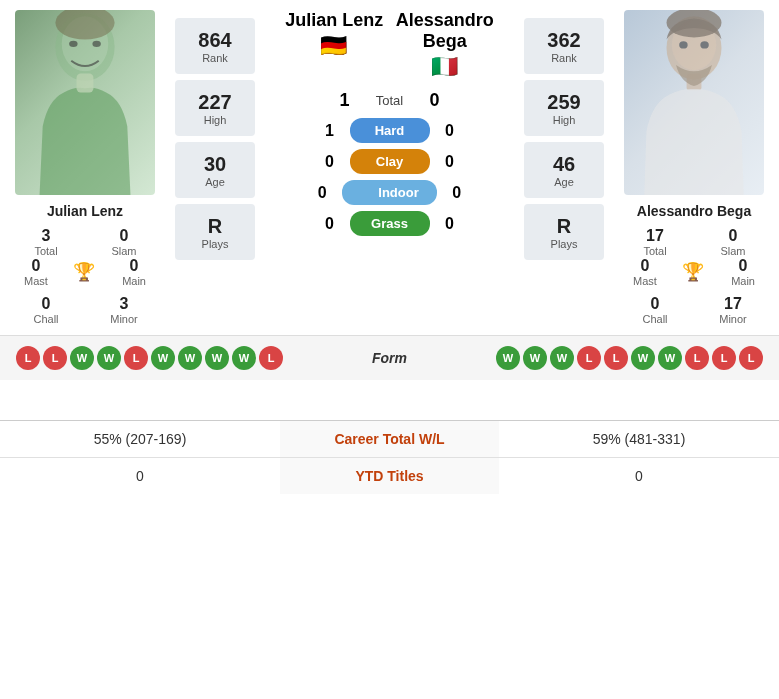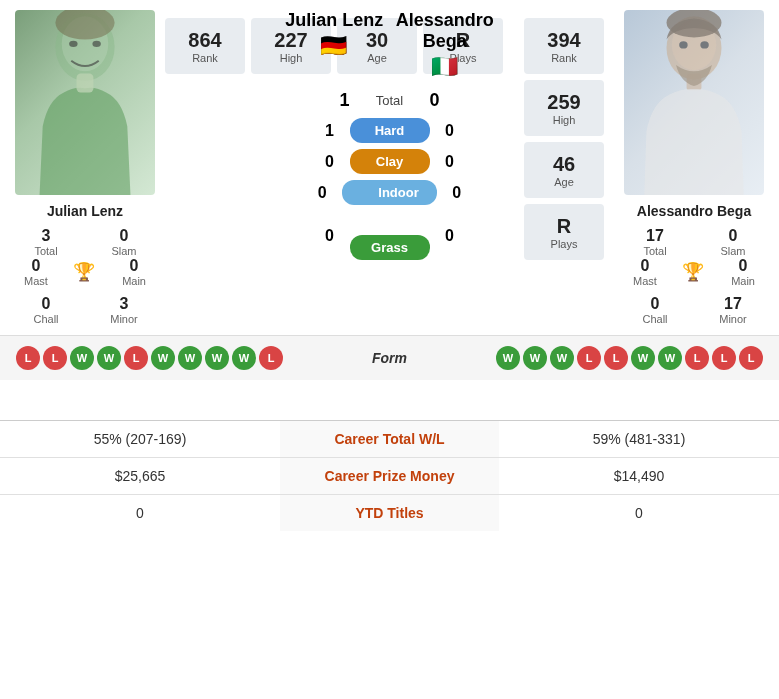--- a/index.html
+++ b/index.html
@@ -102,21 +102,21 @@
       font-size: 13px;
       font-weight: 600;
       min-width: 80px;
       text-align: center;
       cursor: pointer;
     }
 
     .btn-hard { background: #4a90d9; }
     .btn-clay { background: #d4820a; }
     .btn-indoor { background: #6ab0e0; padding-left: 36px; }
-    .btn-grass { background: #3a9c3a; margin-top: 24px; }
+    .btn-grass { background: #3a9c3a; }
 
     .info-box {
       background: #e8ecf0;
       border-radius: 4px;
       padding: 10px 14px;
       text-align: center;
       min-width: 80px;
     }
 
     .info-box-val {
@@ -282,21 +282,21 @@
           <span class="stat-value">0</span>
           <span class="stat-label">Chall</span>
         </div>
         <div class="stat-cell">
           <span class="stat-value">3</span>
           <span class="stat-label">Minor</span>
         </div>
       </div>
     </div>
 
-    <div style="display:flex;align-items:center;gap:6px;width:100px;padding-top:8px;">
+    <div style="display:flex;flex-direction:column;align-items:center;gap:6px;width:100px;padding-top:8px;">
       <div class="info-box">
         <div class="info-box-val">864</div>
         <div class="info-box-lbl">Rank</div>
       </div>
       <div class="info-box">
         <div class="info-box-val">227</div>
         <div class="info-box-lbl">High</div>
       </div>
       <div class="info-box">
         <div class="info-box-val">30</div>
@@ -347,21 +347,21 @@
 
       <div style="display:flex;align-items:center;width:100%;justify-content:center;gap:10px;margin:3px 0;">
         <span style="font-size:16px;font-weight:700;width:20px;text-align:center;">0</span>
         <button class="surface-btn btn-grass">Grass</button>
         <span style="font-size:16px;font-weight:700;width:20px;text-align:center;">0</span>
       </div>
     </div>
 
     <div style="display:flex;flex-direction:column;align-items:center;gap:6px;width:100px;padding-top:8px;">
       <div class="info-box">
-        <div class="info-box-val">394</div>
+        <div class="info-box-val">362</div>
         <div class="info-box-lbl">Rank</div>
       </div>
       <div class="info-box">
         <div class="info-box-val">259</div>
         <div class="info-box-lbl">High</div>
       </div>
       <div class="info-box">
         <div class="info-box-val">46</div>
         <div class="info-box-lbl">Age</div>
       </div>
@@ -457,25 +457,20 @@
 
   <div class="stats-section">
     <table class="stats-table">
       <tbody>
           <tr>
         <td class="left-td">55% (207-169)</td>
         <td class="center-col-td">Career Total W/L</td>
         <td class="right-td">59% (481-331)</td>
       </tr>
       <tr>
-        <td class="left-td">$25,665</td>
-        <td class="center-col-td">Career Prize Money</td>
-        <td class="right-td">$14,490</td>
-      </tr>
-      <tr>
         <td class="left-td">0</td>
         <td class="center-col-td">YTD Titles</td>
         <td class="right-td">0</td>
       </tr>
     </tbody>
       </table>
   </div>
 
 </div>
 

